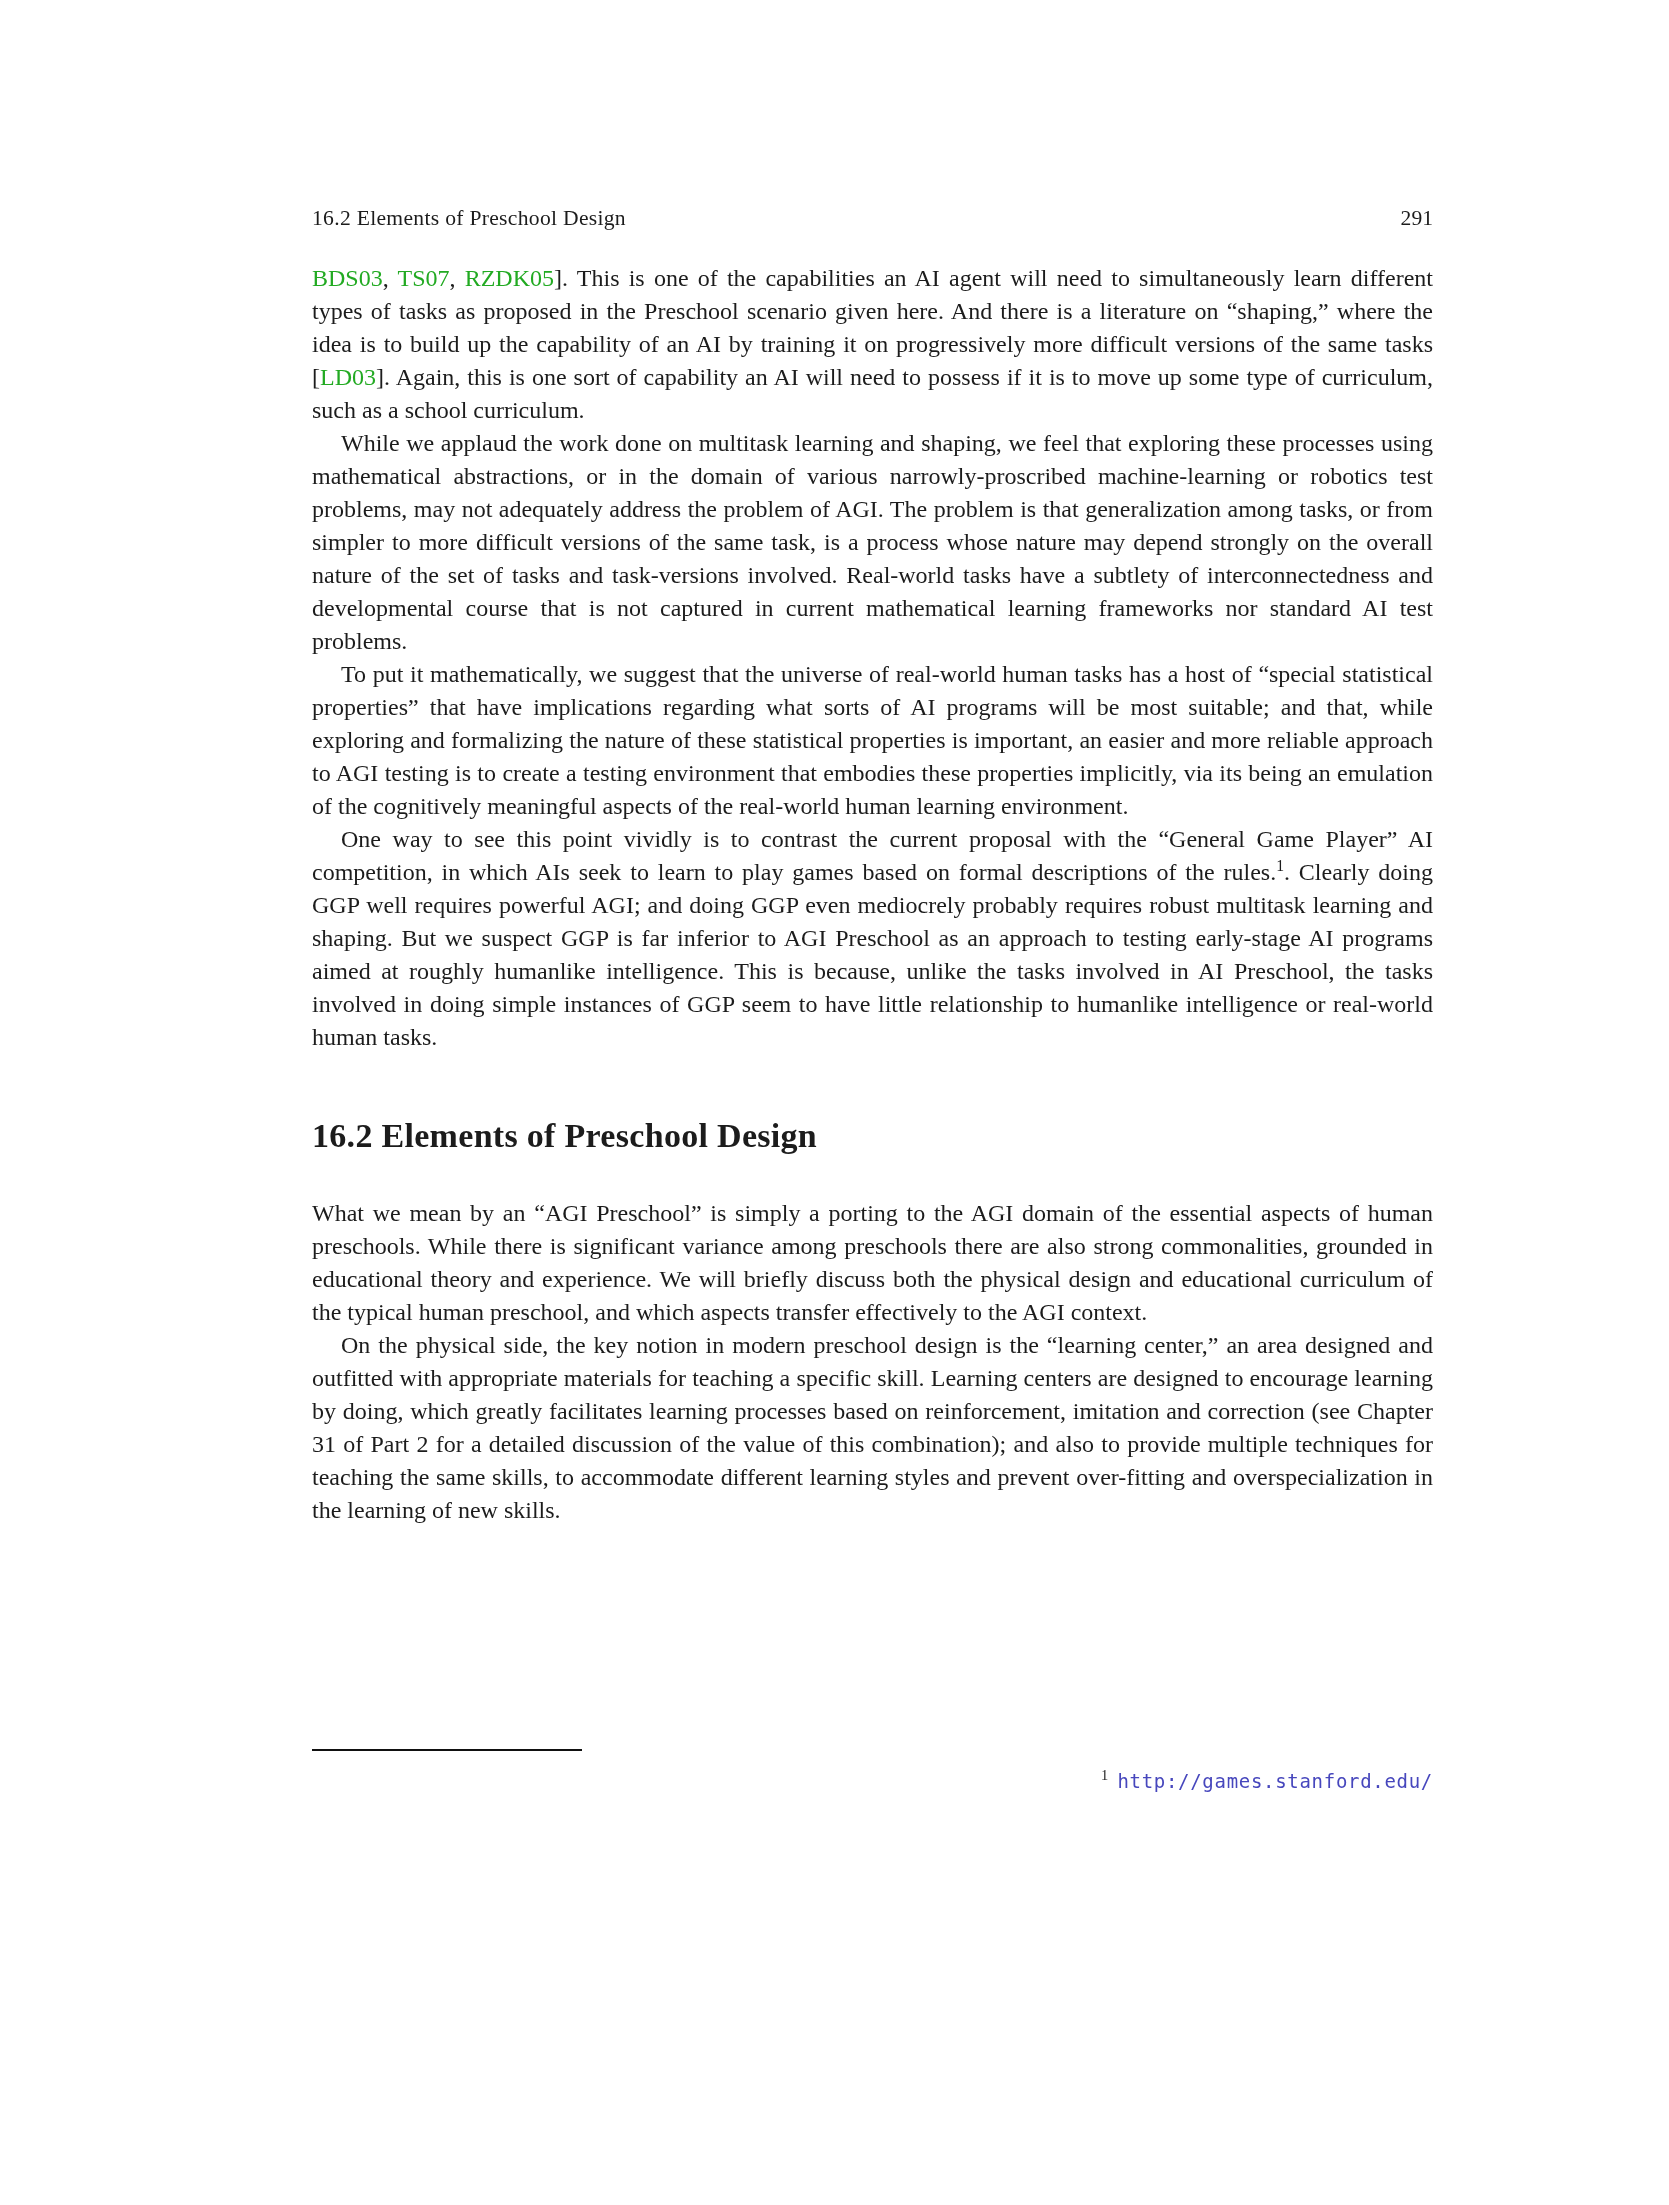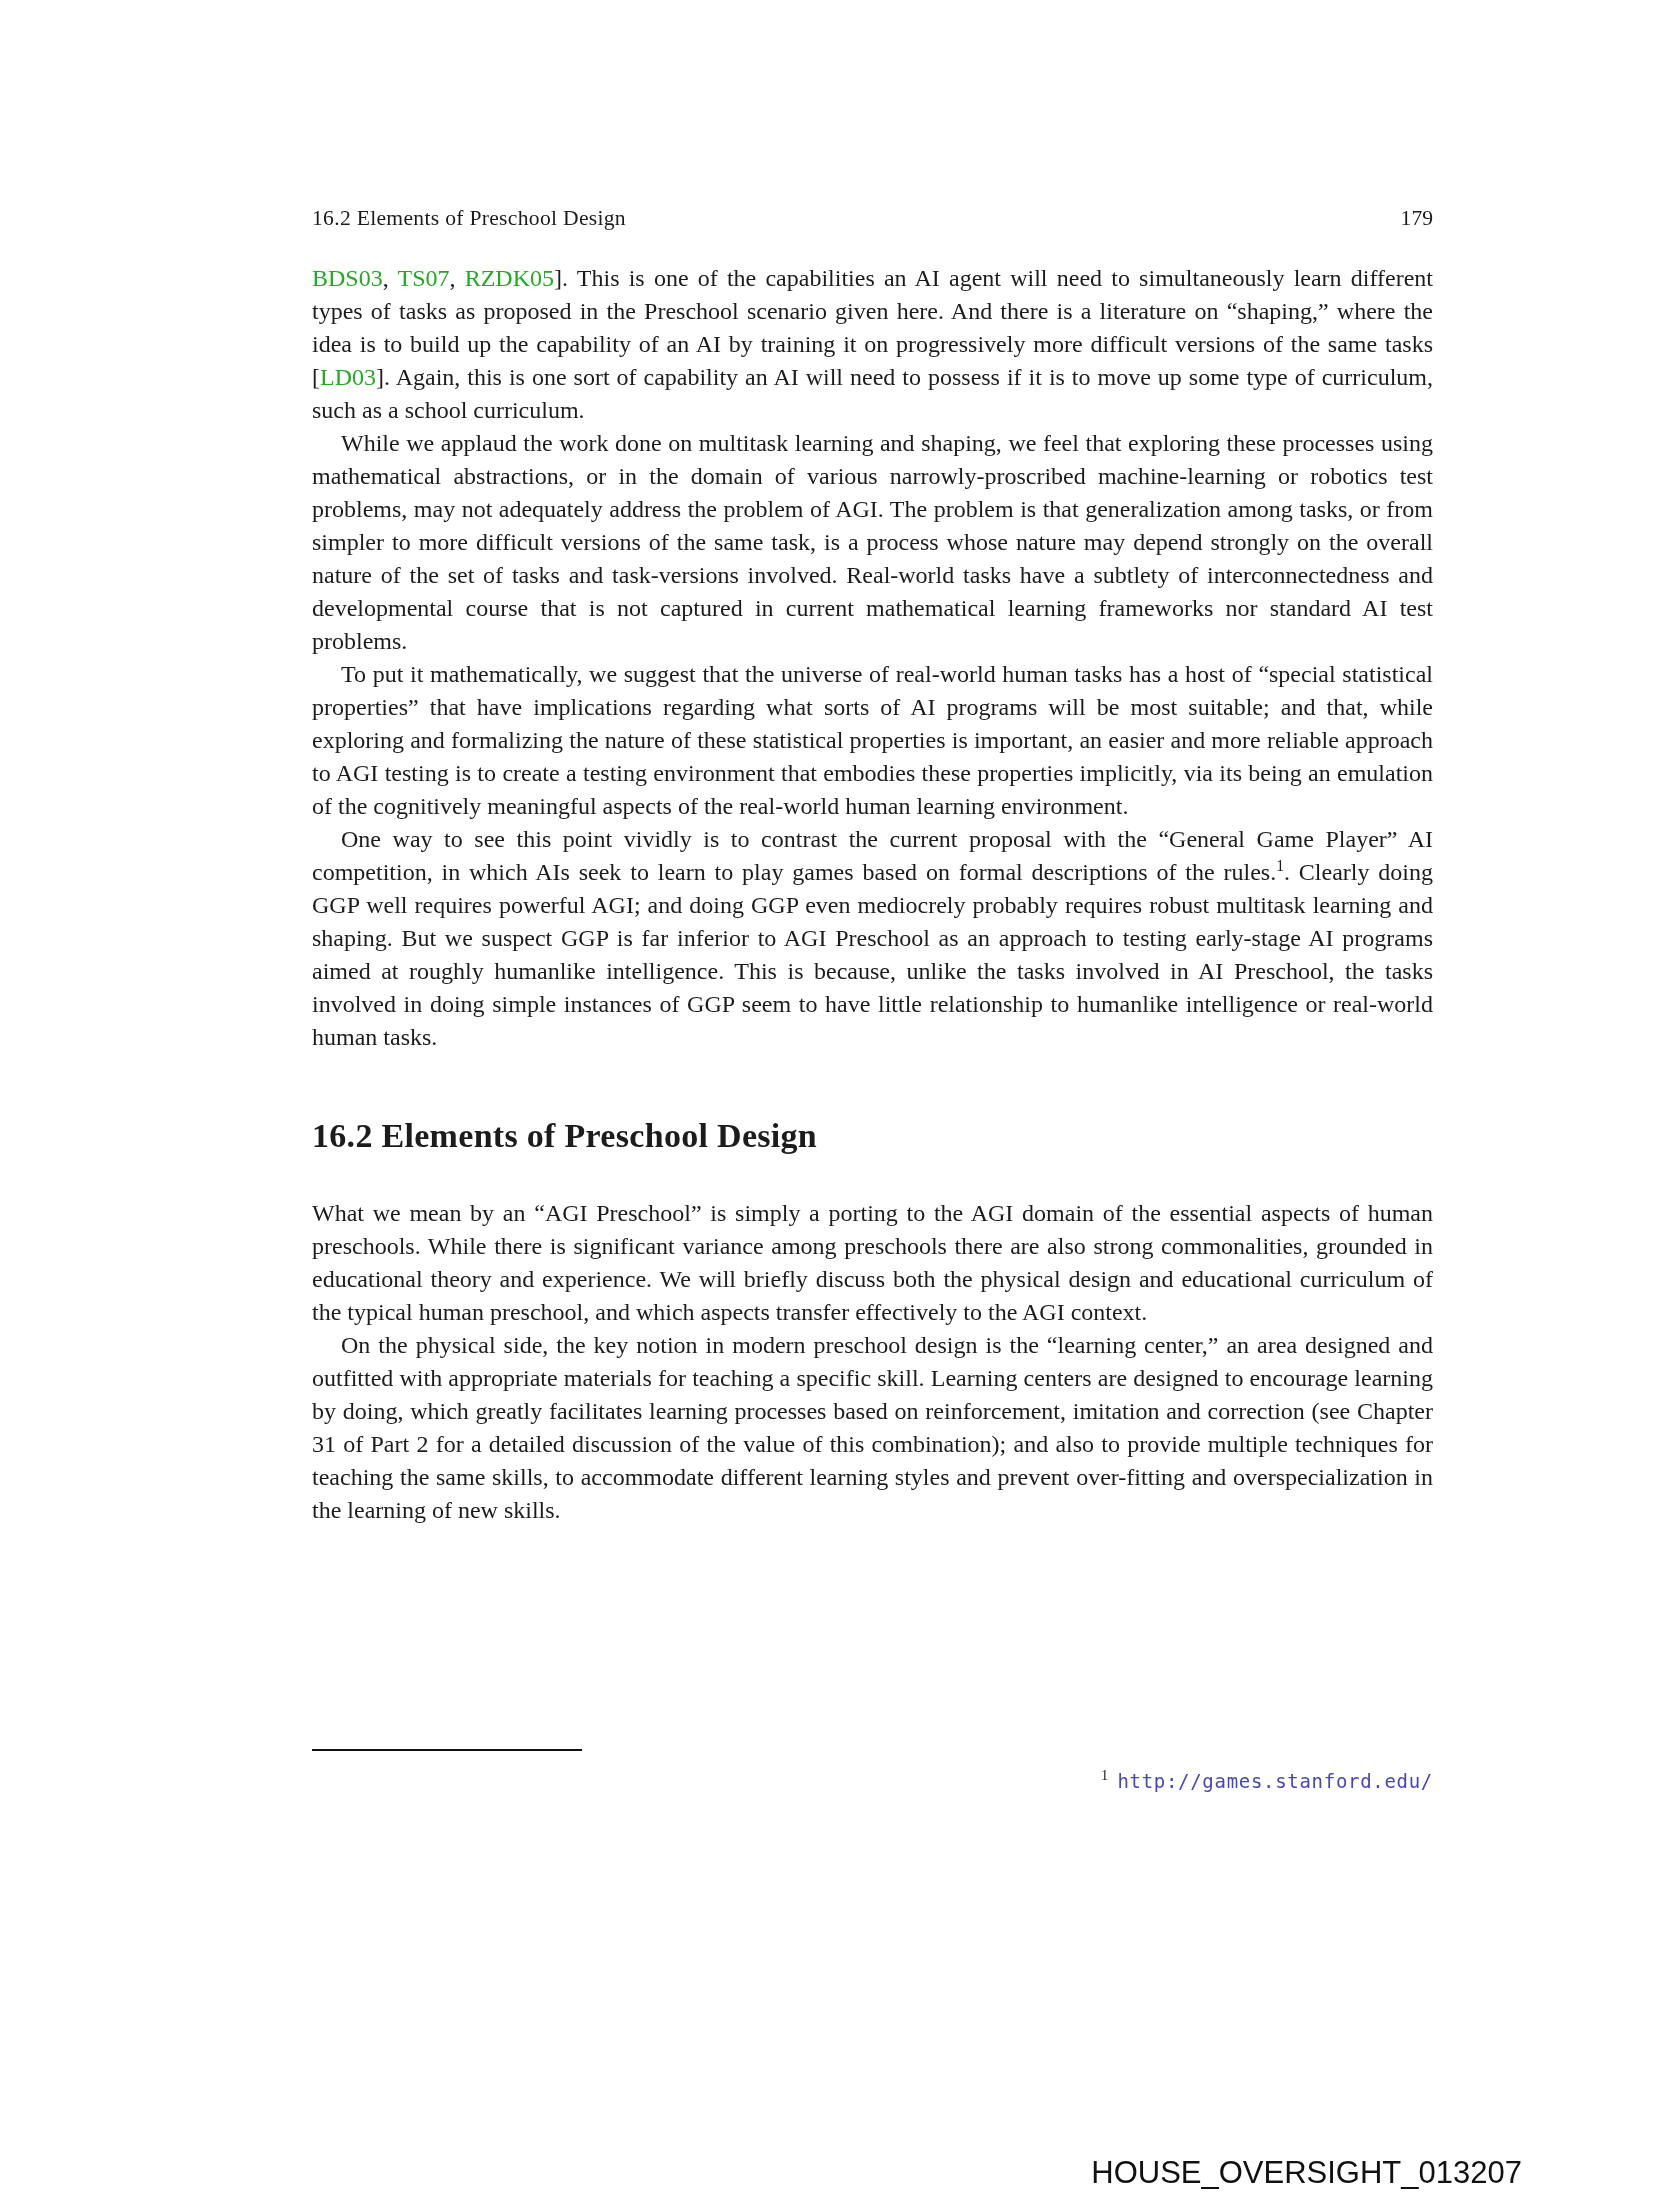--- a/index.html
+++ b/index.html
@@ -85,21 +85,21 @@
 </style>
 </head>
 <body>
 
 <div class="page">
 
   <div class="text-block">
 
     <div class="running-header">
       <span class="rh-left">16.2  Elements of Preschool Design</span>
-      <span class="rh-right">179</span>
+      <span class="rh-right">291</span>
     </div>
 
     <p class="body"><span class="cite">BDS03</span><span>, </span><span class="cite">TS07</span><span>, </span><span class="cite">RZDK05</span><span>]. This is one of the capabilities an AI agent will need to simultaneously learn different types of tasks as proposed in the Preschool scenario given here. And there is a literature on “shaping,” where the idea is to build up the capability of an AI by training it on progressively more difficult versions of the same tasks [</span><span class="cite">LD03</span><span>]. Again, this is one sort of capability an AI will need to possess if it is to move up some type of curriculum, such as a school curriculum.</span></p>
 
     <p class="body indent">While we applaud the work done on multitask learning and shaping, we feel that exploring these processes using mathematical abstractions, or in the domain of various narrowly-proscribed machine-learning or robotics test problems, may not adequately address the problem of AGI. The problem is that generalization among tasks, or from simpler to more difficult versions of the same task, is a process whose nature may depend strongly on the overall nature of the set of tasks and task-versions involved. Real-world tasks have a subtlety of interconnectedness and developmental course that is not captured in current mathematical learning frameworks nor standard AI test problems.</p>
 
     <p class="body indent">To put it mathematically, we suggest that the universe of real-world human tasks has a host of “special statistical properties” that have implications regarding what sorts of AI programs will be most suitable; and that, while exploring and formalizing the nature of these statistical properties is important, an easier and more reliable approach to AGI testing is to create a testing environment that embodies these properties implicitly, via its being an emulation of the cognitively meaningful aspects of the real-world human learning environment.</p>
 
     <p class="body indent"><span>One way to see this point vividly is to contrast the current proposal with the “General Game Player” AI competition, in which AIs seek to learn to play games based on formal descriptions of the rules.</span><sup class="fn-marker">1</sup><span>. Clearly doing GGP well requires powerful AGI; and doing GGP even mediocrely probably requires robust multitask learning and shaping. But we suspect GGP is far inferior to AGI Preschool as an approach to testing early-stage AI programs aimed at roughly humanlike intelligence. This is because, unlike the tasks involved in AI Preschool, the tasks involved in doing simple instances of GGP seem to have little relationship to humanlike intelligence or real-world human tasks.</span></p>
 
@@ -111,16 +111,15 @@
 
   </div>
 
   <div class="footnote">
     <div class="footnote-rule"></div>
     <div class="footnote-line">
       <span class="fn-num">1</span><span class="fn-url">http://games.stanford.edu/</span>
     </div>
   </div>
 
-  <div class="watermark">HOUSE_OVERSIGHT_013207</div>
 
 </div>
 
 
 </body></html>

